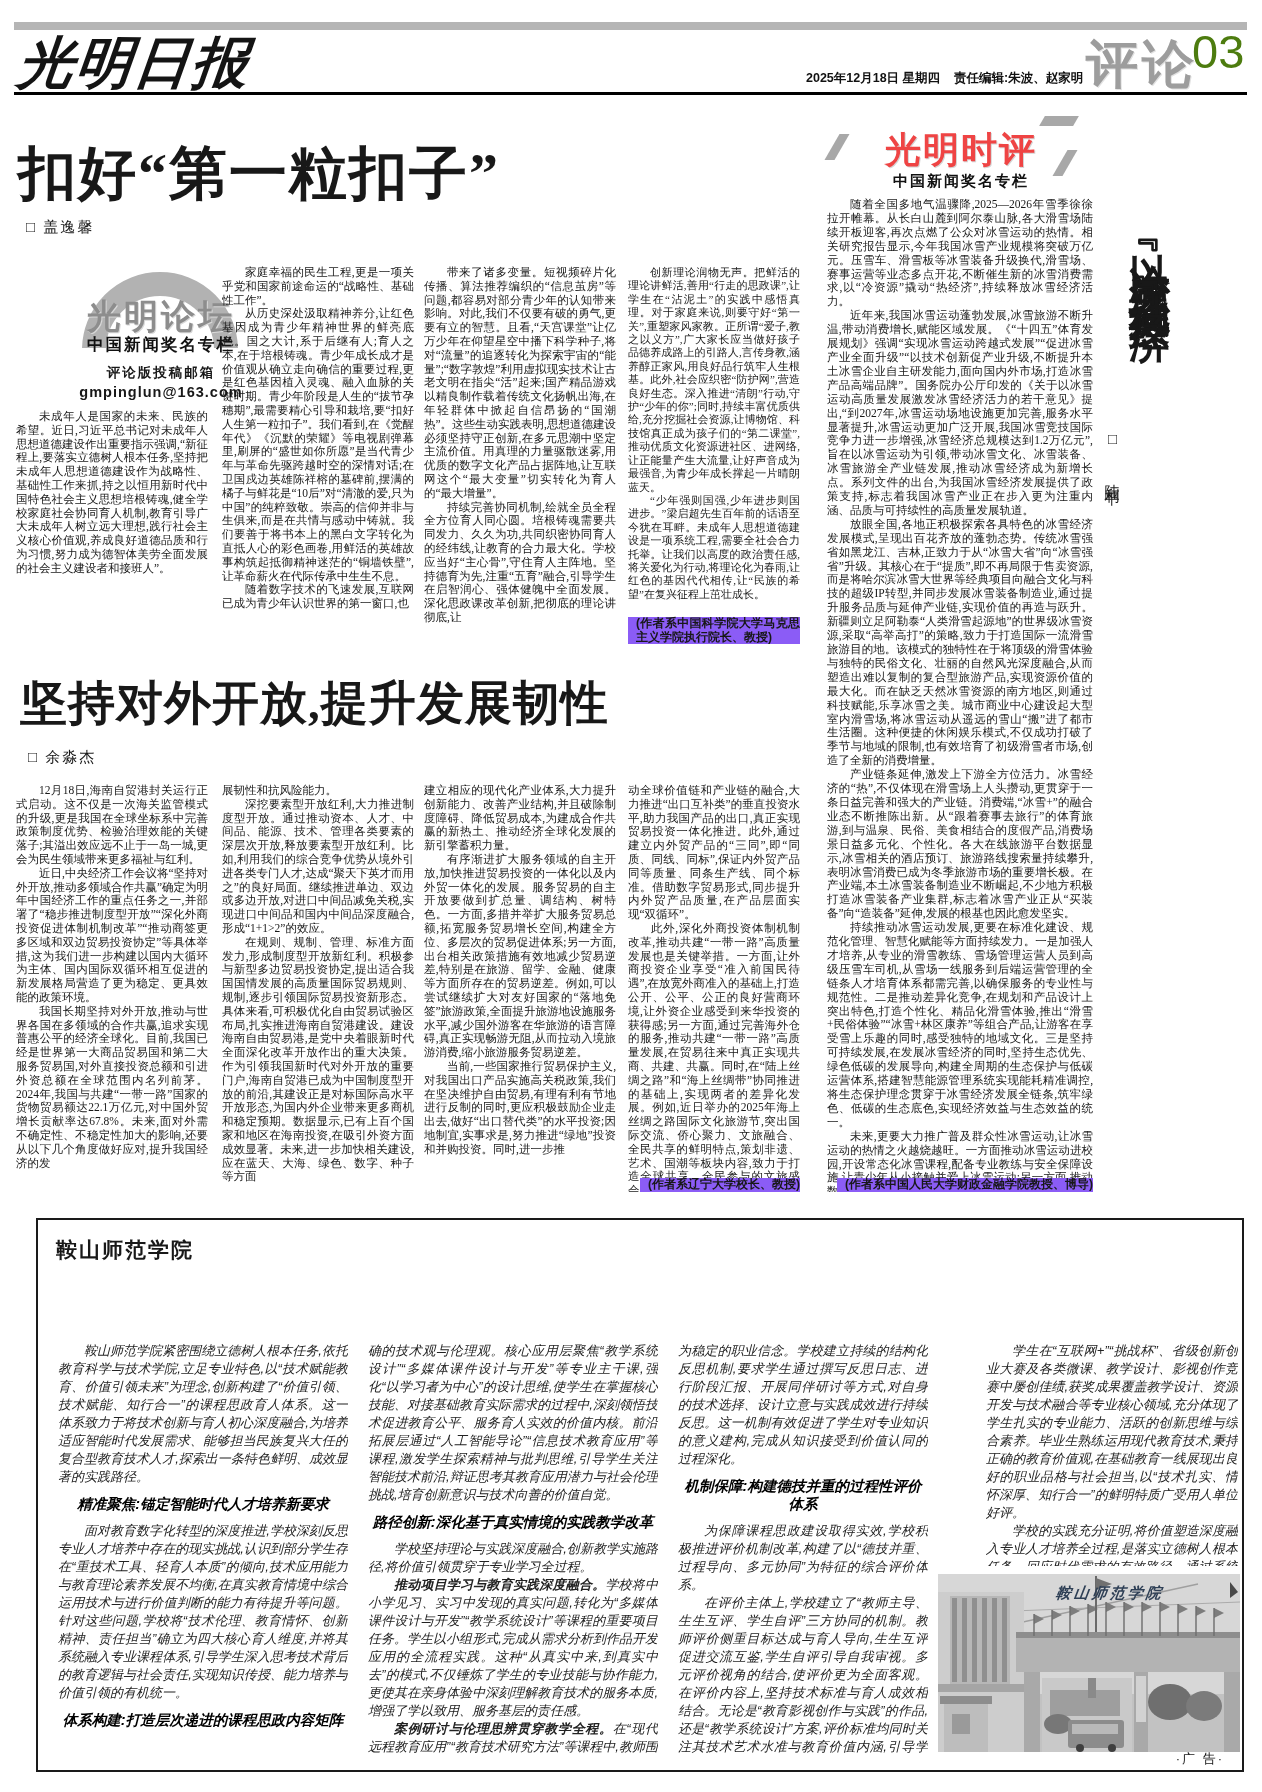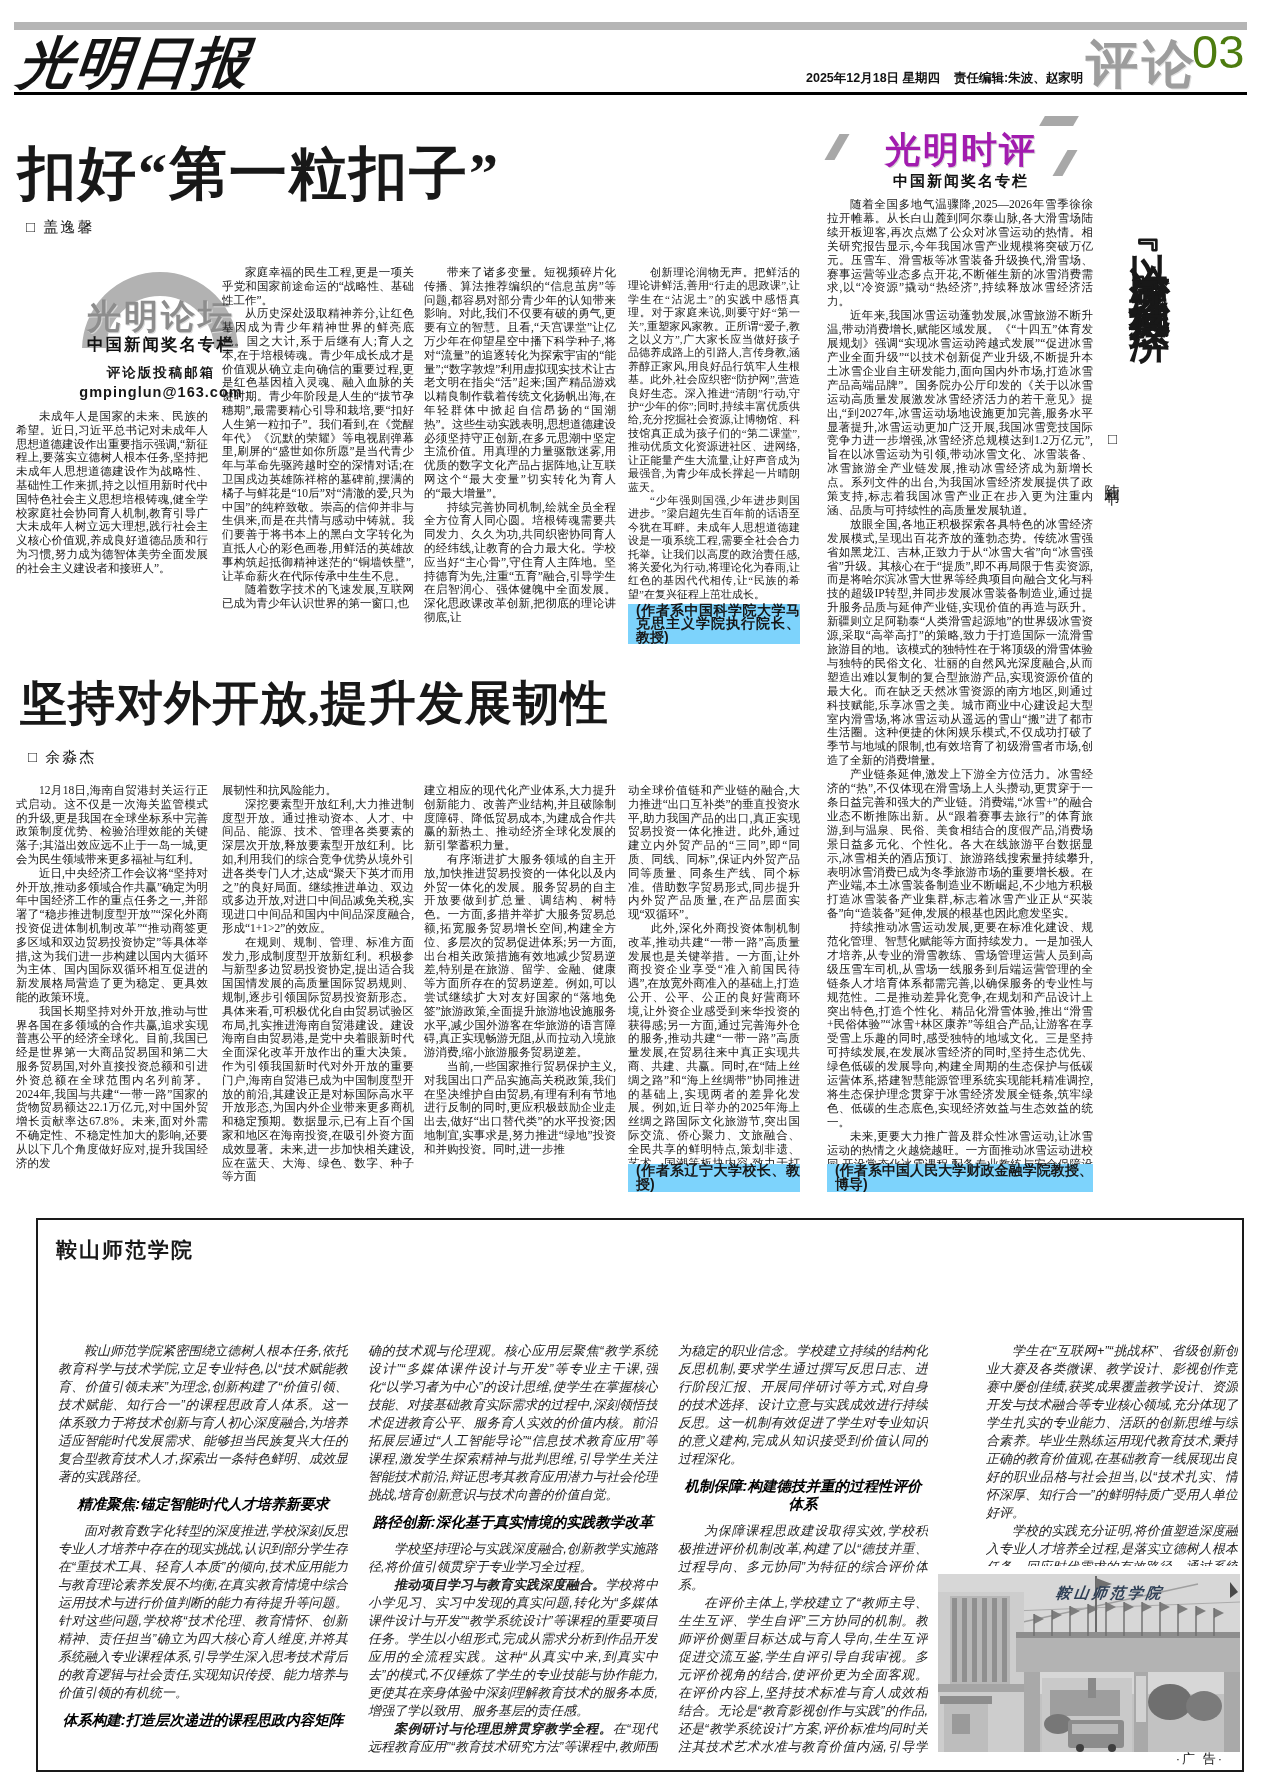--- a/index.html
+++ b/index.html
@@ -16,33 +16,33 @@
   .page-num{font-family:"Liberation Sans",sans-serif;font-size:47px;color:#4d7c0f;}
   .mast-rule{background:#000;height:3px;}
   
   .h1-big{font-weight:bold;font-size:58px;letter-spacing:2px;white-space:nowrap;}
   .h1-mid{font-weight:bold;font-size:47px;letter-spacing:1px;white-space:nowrap;}
   .byline{font-family:"Liberation Sans",sans-serif;font-size:15px;letter-spacing:2px;}
   
   .col{overflow:hidden;text-align:justify;font-size:11.5px;line-height:13.8px;}
   .col p{margin:0;text-indent:2em;}
   .col-sm{font-size:11px;line-height:13.4px;}
-  .author-abs{position:absolute;right:0;bottom:0;background:#7dd3fc;padding-left:8px;
-          font-family:"Liberation Sans",sans-serif;font-weight:bold;font-size:14px;}
+  .author-abs{position:absolute;right:0;bottom:0;background:#8b5cf6;padding-left:8px;
+          font-family:"Liberation Sans",sans-serif;font-weight:bold;font-size:12px;}
   
   .forum{-text-align:center;}
   .arch-clip{position:absolute;left:24px;top:0;width:200px;height:86px;overflow:hidden;}
   .arch{width:156px;height:156px;margin:10px auto 0;border-radius:50%;border:24px solid #b2b2b2;box-sizing:border-box;}
   .forum-title{font-family:"Liberation Sans",sans-serif;font-weight:bold;font-size:34px;color:#8d8d8d;
         letter-spacing:3px;text-shadow:1px 1px 0 #d8d8d8;}
   .forum-sub{font-family:"Liberation Sans",sans-serif;font-weight:bold;font-size:16.5px;color:#111;letter-spacing:2px;}
   .forum-mail-label{font-family:"Liberation Sans",sans-serif;font-weight:bold;font-size:13.5px;letter-spacing:2px;}
   .forum-mail{font-family:"Liberation Sans",sans-serif;font-weight:bold;font-size:14.5px;letter-spacing:1px;}
   
-  .shiping-title{font-family:"Liberation Sans",sans-serif;font-weight:bold;font-size:36px;color:#a21caf;
+  .shiping-title{font-family:"Liberation Sans",sans-serif;font-weight:bold;font-size:36px;color:#ef4444;
         letter-spacing:2px;text-shadow:1px 1px 0 #d5d5d5;}
   .shiping-sub{font-family:"Liberation Sans",sans-serif;font-weight:bold;font-size:15px;color:#111;letter-spacing:2px;}
   .slash{position:absolute;width:10px;height:26px;background:#a8a8a8;transform:skewX(-30deg);}
   .slash2{position:absolute;width:34px;height:10px;background:#a8a8a8;transform:skewX(-30deg);}
   
   .vtitle{writing-mode:vertical-rl;text-orientation:upright;font-weight:bold;font-size:41px;
         letter-spacing:6px;line-height:1.05;}
   .vauthor{writing-mode:vertical-rl;text-orientation:upright;font-size:15px;letter-spacing:4px;
         font-family:"Liberation Sans",sans-serif;}
   

